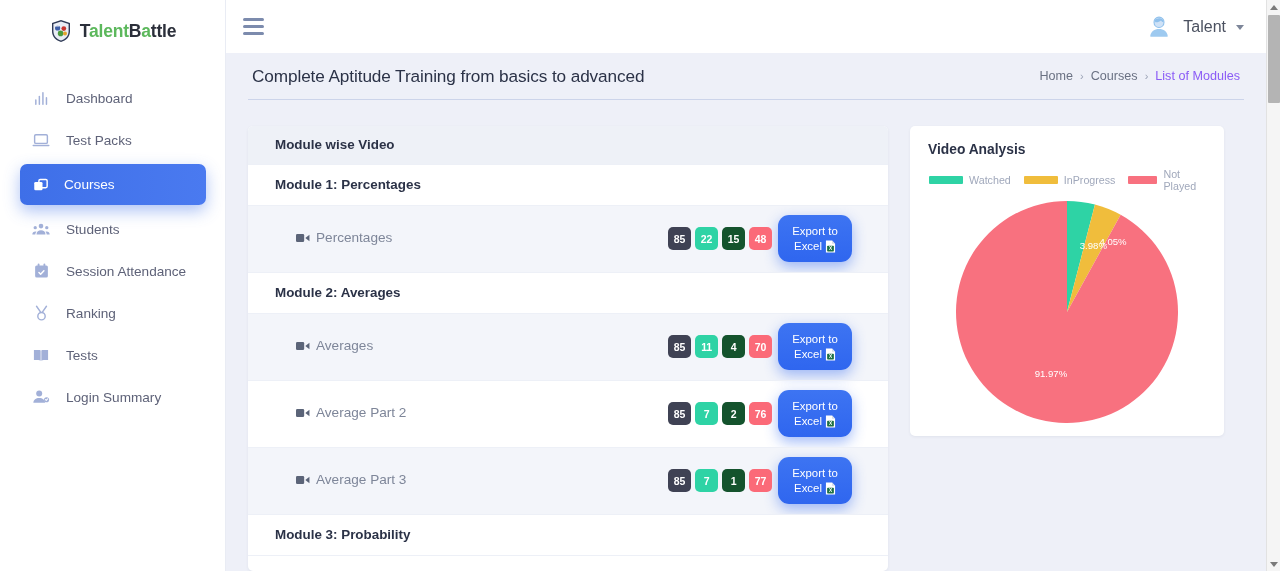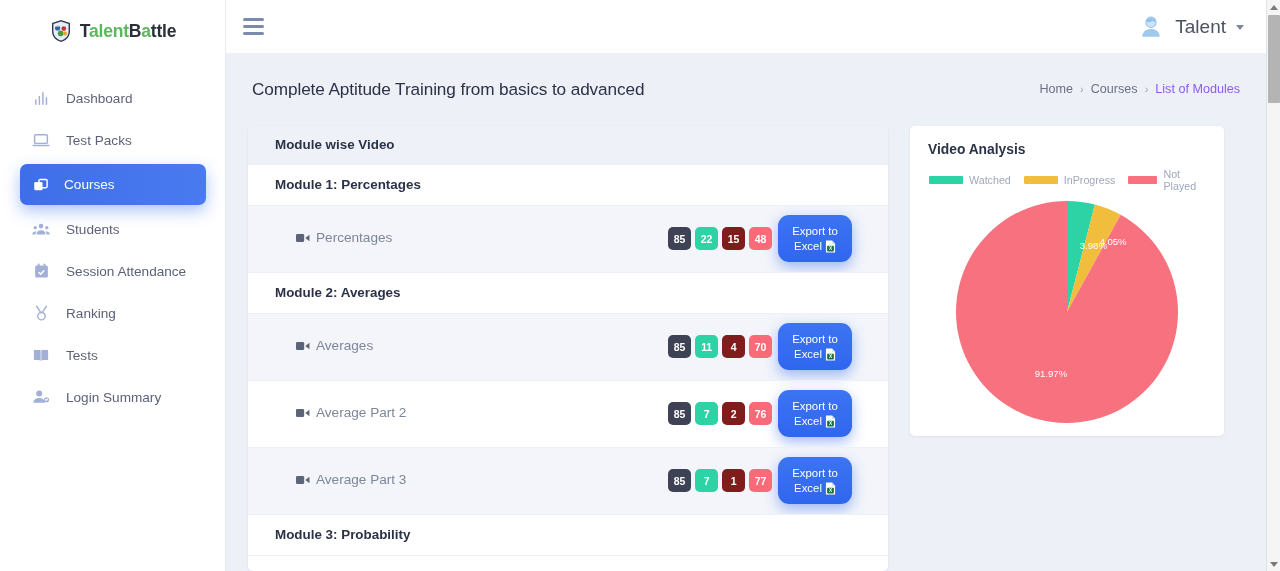--- a/index.html
+++ b/index.html
@@ -81,33 +81,33 @@
   #hamburger span:nth-child(1) { width: 21px; }
   #hamburger span:nth-child(2) { width: 21px; }
   #hamburger span:nth-child(3) { width: 21px; }
 
   #userbox {
     margin-left: auto; margin-right: 22px;
     display: flex; align-items: center; gap: 9px;
     cursor: pointer;
   }
   .avatar { width: 30px; height: 30px; flex: none; }
-  .user-name { font-size: 19px; color: #4b5160; }
+  .user-name { font-size: 16px; color: #4b5160; }
   .caret {
     width: 0; height: 0;
     border-left: 4px solid transparent;
     border-right: 4px solid transparent;
     border-top: 5px solid #7d8699;
     margin-left: 1px; margin-top: 2px;
   }
 
   
   #pagehead {
-    position: absolute; left: 226px; top: 59px;
-    width: 1040px; height: 61px;
+    position: absolute; left: 226px; top: 53px;
+    width: 1040px; height: 47px;
     background: #eef0f8;
     display: flex; align-items: flex-end;
   }
   #pagehead .inner {
     width: 100%;
     display: flex; align-items: center;
     padding: 0 26px 0 22px;
     border-bottom: 1px solid #ccd4ea;
     height: 100%;
     margin: 0 22px;
@@ -193,21 +193,21 @@
   }
   .badge {
     width: 23px; height: 23px;
     border-radius: 5px;
     display: flex; align-items: center; justify-content: center;
     color: #fff; font-size: 10.5px; font-weight: 700;
     letter-spacing: -.2px;
   }
   .badge.dark  { background: #3f4254; }
   .badge.green { background: #2ed3a5; }
-  .badge.amber { background: #7f1d1d; }
+  .badge.amber { background: #14532d; }
   .badge.pink  { background: #fb6a78; }
   .badge.wrap-right { margin-left: auto; }
 
   .xls-btn {
     width: 74px; height: 47px;
     border: none; border-radius: 11px;
     background: linear-gradient(180deg,#3d74f2 0%,#2f66ef 100%);
     color: #fff;
     font-family: "Liberation Sans", sans-serif;
     font-size: 11.4px; line-height: 15px;

